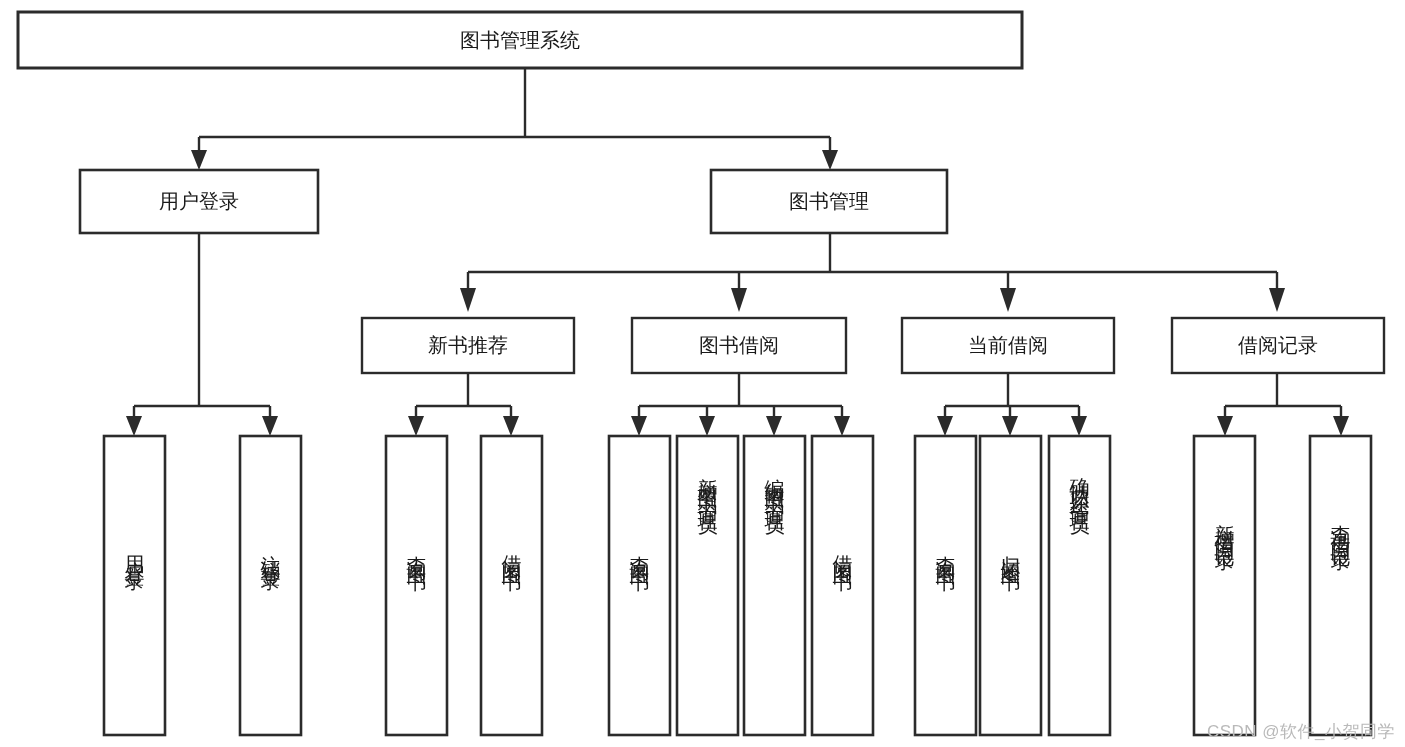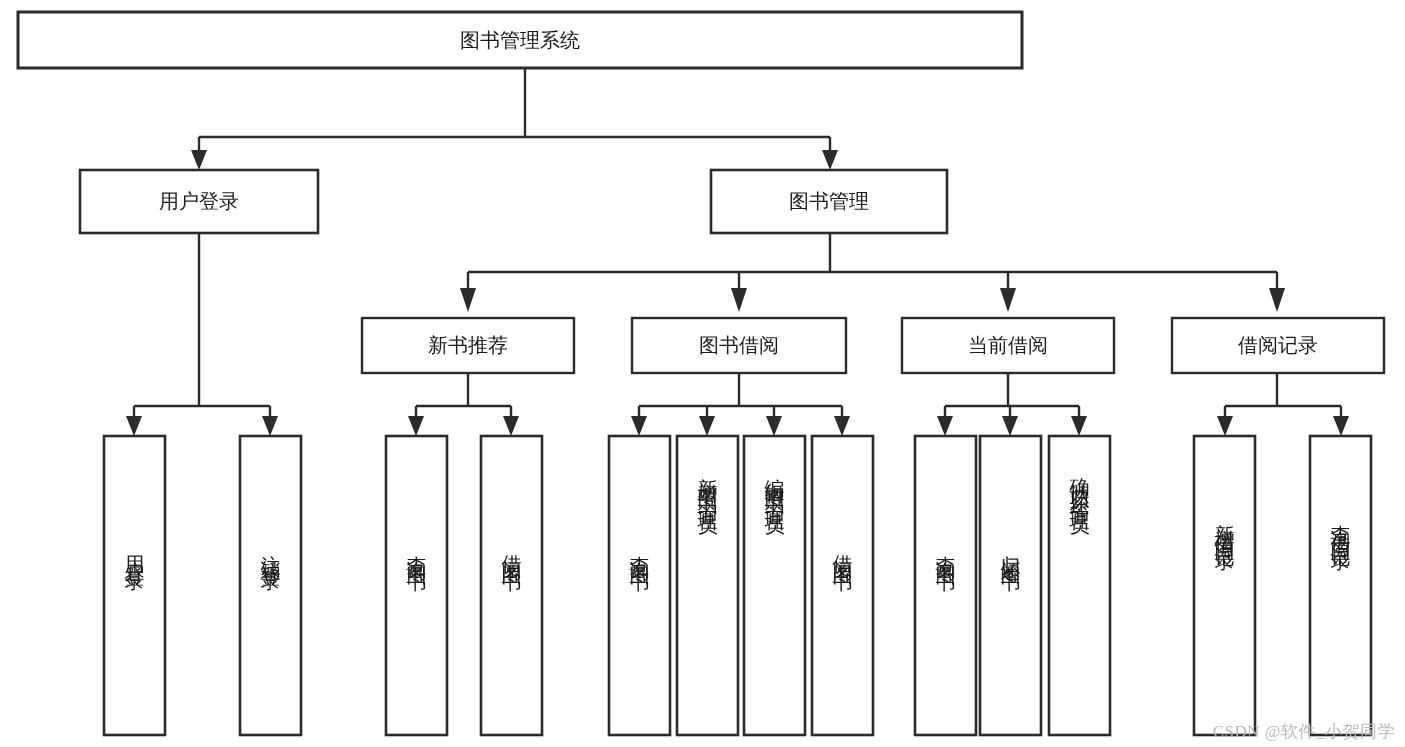--- a/index.html
+++ b/index.html
@@ -19,21 +19,21 @@
     text-anchor:middle;
     dominant-baseline:middle;
   }
   .label-h{font-size:20px;}
   .label-v{font-size:20px;}
   .watermark{
     position:absolute;
     right:10px;bottom:4px;
     font-size:17px;
     color:#b9b9b9;
-    font-family:Liberation Serif, serif;
+    font-family:Liberation Sans, sans-serif;
     white-space:nowrap;
     letter-spacing:0.5px;
   }
 </style>
 </head>
 <body>
 
 <div id="diagram-root">
 
   <svg id="diagram-svg" viewBox="0 0 1405 747" xmlns="http://www.w3.org/2000/svg">

